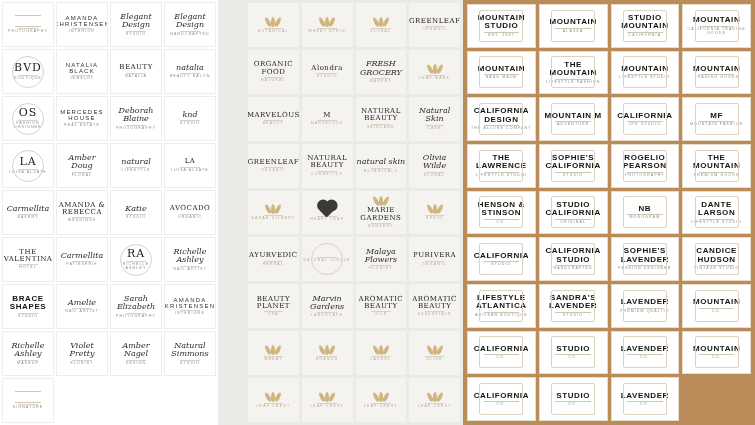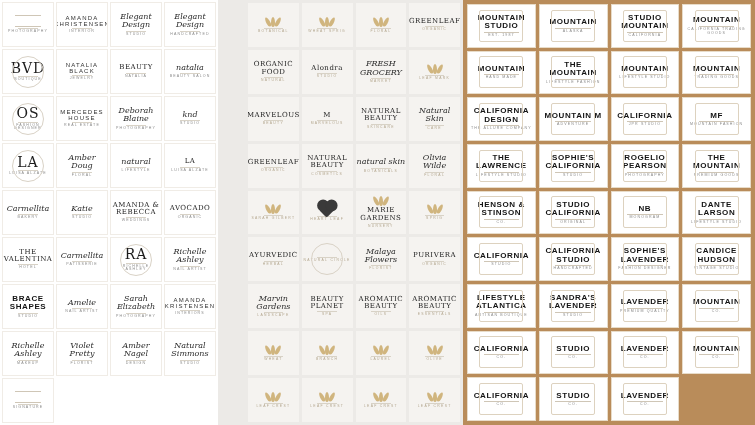--- a/index.html
+++ b/index.html
@@ -20,21 +20,21 @@
   .cell{position:relative;overflow:hidden;display:flex;align-items:center;justify-content:center;box-sizing:border-box;}
   .cell-a{background:#ffffff;border:1px solid #f0ece6;}
   .cell-b{background:#f5f3f0;}
   .cell-c{background:#ffffff;border:1px solid #e8dcc9;}
 
   .logo{width:100%;height:100%;display:flex;flex-direction:column;align-items:center;justify-content:center;gap:1px;text-align:center;line-height:1.05;padding:1px;box-sizing:border-box;}
 
   
   .t-script{font-family:"DejaVu Serif",serif;font-style:italic;font-size:8px;color:#2b2b2b;}
   .t-serif{font-family:"DejaVu Serif",serif;font-size:7px;color:#222;letter-spacing:.5px;}
-  .t-serif-lg{font-family:"DejaVu Serif",serif;font-size:14px;color:#1b1b1b;letter-spacing:1px;}
+  .t-serif-lg{font-family:"DejaVu Serif",serif;font-size:11px;color:#1b1b1b;letter-spacing:1px;}
   .t-sans{font-family:"Liberation Sans",sans-serif;font-size:6px;color:#333;letter-spacing:1.2px;text-transform:uppercase;}
   .t-tiny{font-family:"Liberation Sans",sans-serif;font-size:3.6px;color:#8a8a8a;letter-spacing:1.1px;text-transform:uppercase;}
   .t-tiny-d{font-family:"Liberation Sans",sans-serif;font-size:3.4px;color:#b4a78f;letter-spacing:1.3px;text-transform:uppercase;}
   .t-cond{font-family:"Liberation Sans",sans-serif;font-weight:bold;font-size:8px;color:#141414;letter-spacing:.6px;text-transform:uppercase;}
   .rule{width:55%;height:1px;background:#cfc6b6;}
   .rule-d{width:40%;height:1px;background:#d8d2c6;}
 
   
   .circle-ring{position:absolute;border:1px solid #d9d2c6;border-radius:50%;}
   .leafwrap{display:flex;align-items:center;justify-content:center;gap:1px;}
@@ -171,30 +171,30 @@
         </div>
         <div class="cell cell-a">
           <div class="logo">
             <div class="t-script">Carmellita</div>
             <div class="rule-d"></div>
             <div class="t-tiny">BAKERY</div>
           </div>
         </div>
         <div class="cell cell-a">
           <div class="logo">
+            <div class="t-serif">AMANDA &amp; REBECCA</div>
+            <div class="rule-d"></div>
+            <div class="t-tiny">WEDDINGS</div>
+          </div>
+        </div>
+        <div class="cell cell-a">
+          <div class="logo">
             <div class="t-script">Katie</div>
             <div class="rule-d"></div>
             <div class="t-tiny">STUDIO</div>
-          </div>
-        </div>
-        <div class="cell cell-a">
-          <div class="logo">
-            <div class="t-serif">AMANDA &amp; REBECCA</div>
-            <div class="rule-d"></div>
-            <div class="t-tiny">WEDDINGS</div>
           </div>
         </div>
         <div class="cell cell-a">
           <div class="logo">
             <div class="t-serif">AVOCADO</div>
             <div class="rule-d"></div>
             <div class="t-tiny">ORGANIC</div>
           </div>
         </div>
         <div class="cell cell-a">
@@ -486,30 +486,30 @@
         </div>
         <div class="cell cell-b">
           <div class="logo">
             <div class="t-serif">PURIVERA</div>
             <div class="rule-d"></div>
             <div class="t-tiny-d">ORGANIC</div>
           </div>
         </div>
         <div class="cell cell-b">
           <div class="logo">
+            <div class="t-serif">BEAUTY PLANET</div>
+            <div class="rule-d"></div>
+            <div class="t-tiny-d">SPA</div>
+          </div>
+        </div>
+        <div class="cell cell-b">
+          <div class="logo">
             <div class="t-script">Marvin Gardens</div>
             <div class="rule-d"></div>
             <div class="t-tiny-d">LANDSCAPE</div>
-          </div>
-        </div>
-        <div class="cell cell-b">
-          <div class="logo">
-            <div class="t-serif">BEAUTY PLANET</div>
-            <div class="rule-d"></div>
-            <div class="t-tiny-d">SPA</div>
           </div>
         </div>
         <div class="cell cell-b">
           <div class="logo">
             <div class="t-serif">AROMATIC BEAUTY</div>
             <div class="rule-d"></div>
             <div class="t-tiny-d">OILS</div>
           </div>
         </div>
         <div class="cell cell-b">

